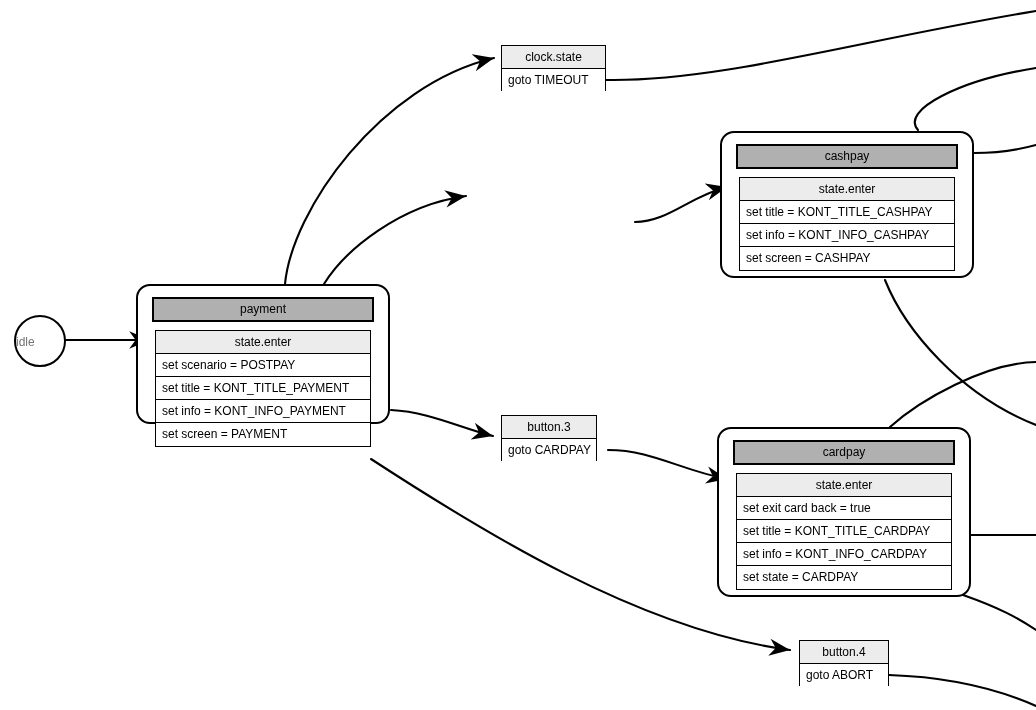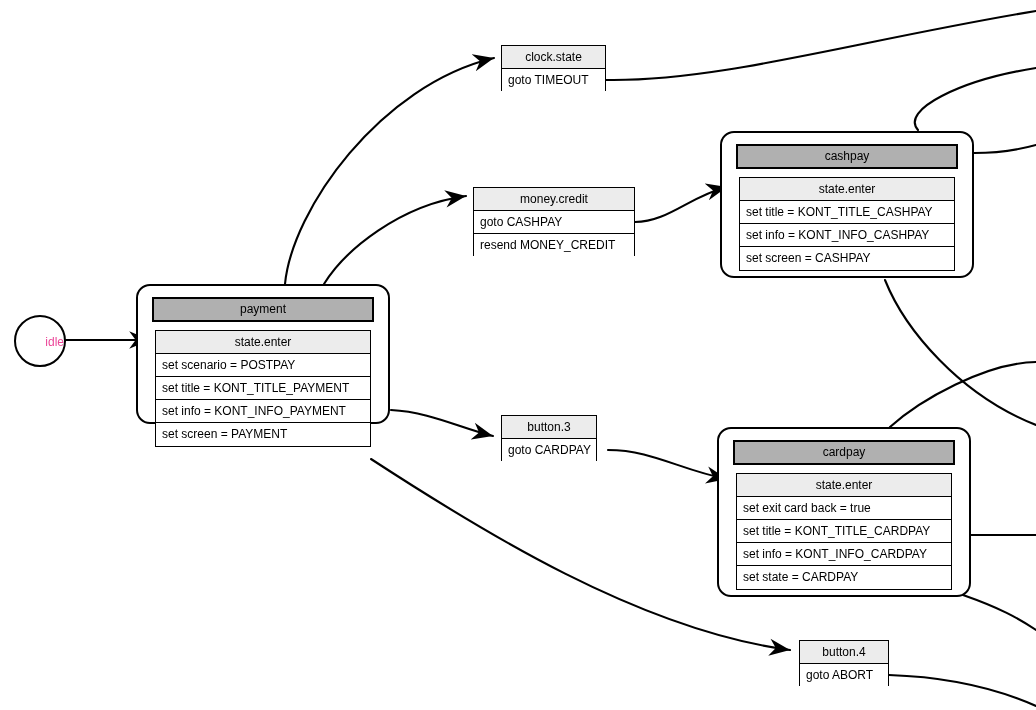--- a/index.html
+++ b/index.html
@@ -59,23 +59,23 @@
   }
   .trow.body{background:#ffffff;text-align:left;}
 
   
   .startnode{
     position:absolute;
     border:2px solid #000;
     border-radius:50%;
     background:#fff;
     box-sizing:border-box;
-    text-align:right;
+    text-align:left;
     font-size:12px;
-    color:#ec4899;
+    color:#737373;
   }
   .startnode span{display:block;}
 </style>
 </head>
 <body>
 
 <div id="canvas">
 
   <svg id="edges" viewBox="0 0 1036 710" xmlns="http://www.w3.org/2000/svg">
     <defs>
@@ -151,25 +151,20 @@
       <div class="trow body">set info = KONT_INFO_CARDPAY</div>
       <div class="trow body">set state = CARDPAY</div>
     </div>
   </div>
 
   <div class="tnode" style="left:501px;top:45px;width:105px;height:46px;">
     <div class="trow head">clock.state</div>
     <div class="trow body">goto TIMEOUT</div>
   </div>
 
-  <div class="tnode" style="left:473px;top:187px;width:162px;height:69px;">
-    <div class="trow head">money.credit</div>
-    <div class="trow body">goto CASHPAY</div>
-    <div class="trow body">resend MONEY_CREDIT</div>
-  </div>
 
   <div class="tnode" style="left:501px;top:415px;width:96px;height:46px;">
     <div class="trow head">button.3</div>
     <div class="trow body">goto CARDPAY</div>
   </div>
 
   <div class="tnode" style="left:799px;top:640px;width:90px;height:46px;">
     <div class="trow head">button.4</div>
     <div class="trow body">goto ABORT</div>
   </div>

